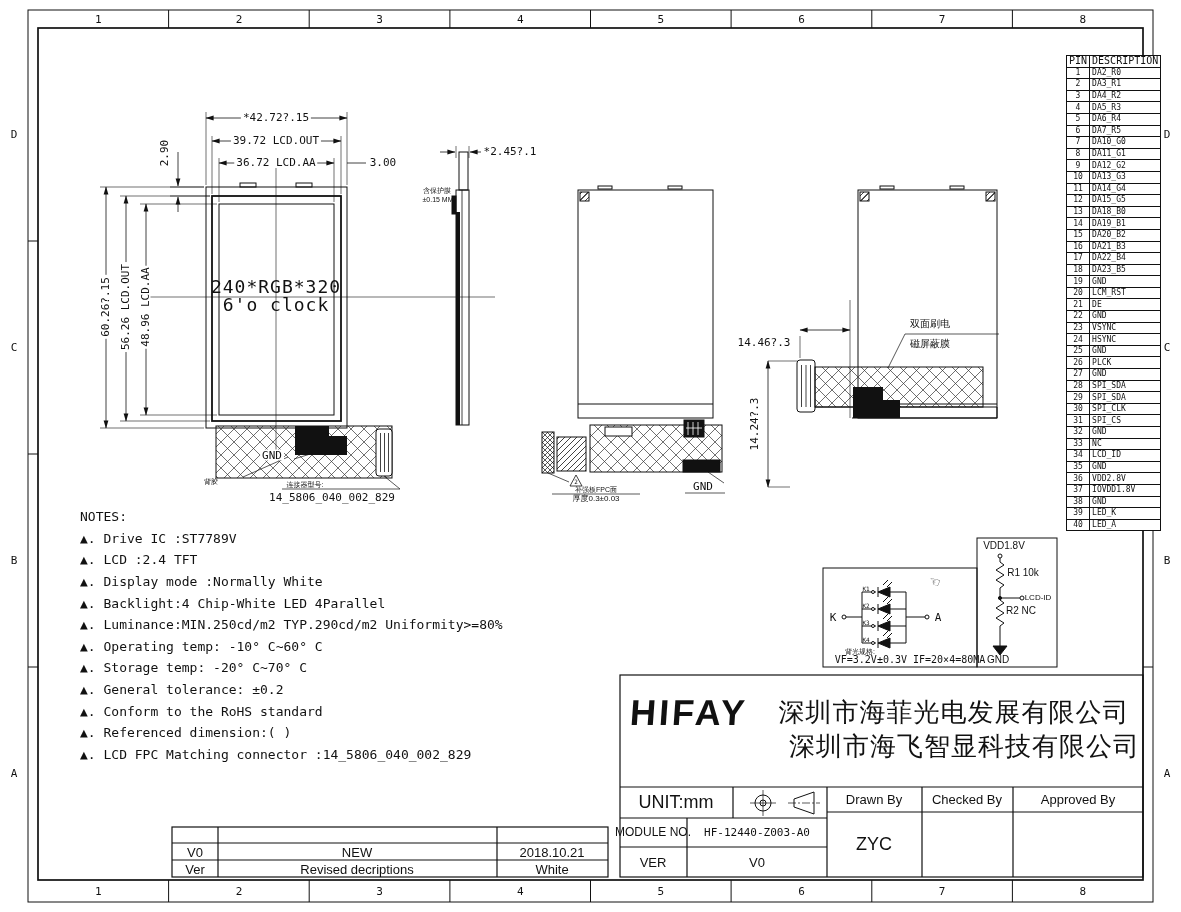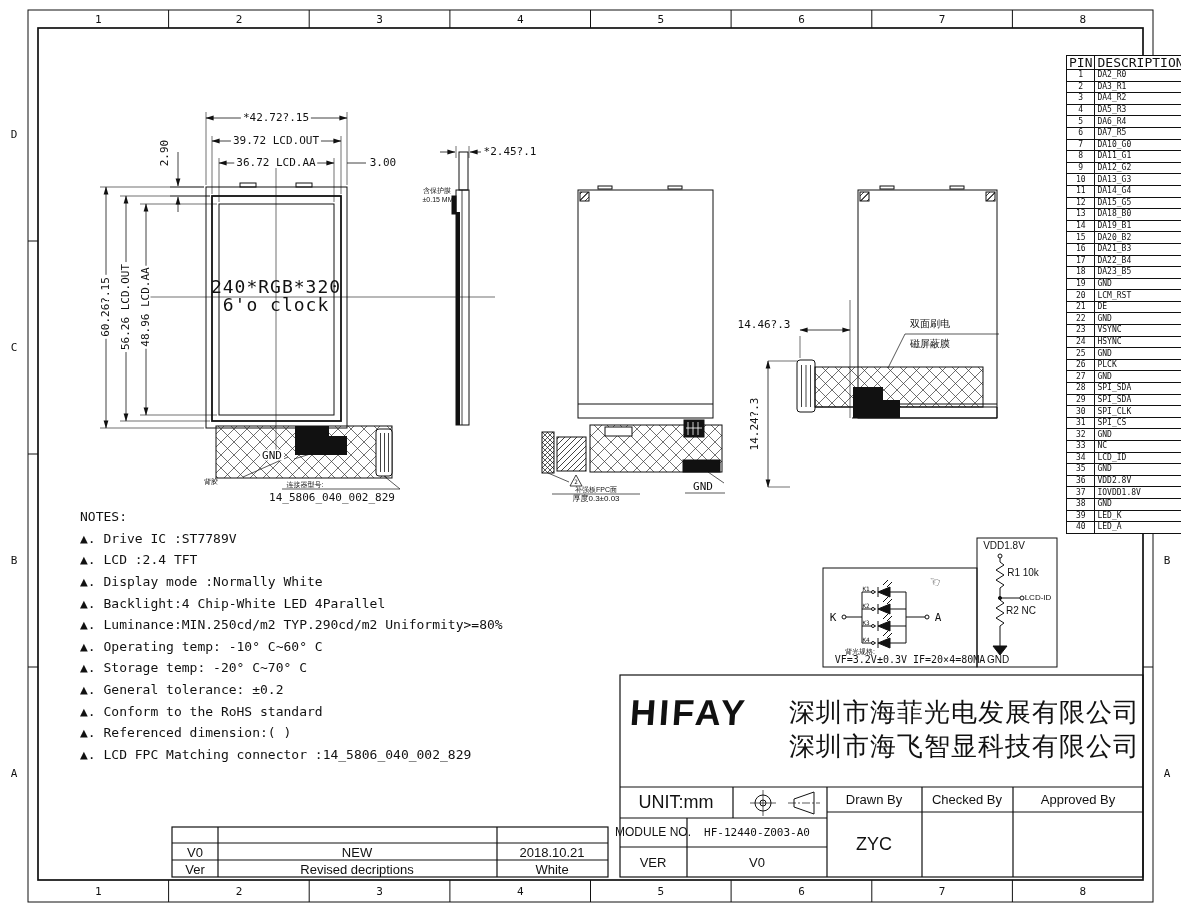--- a/index.html
+++ b/index.html
@@ -14,28 +14,28 @@
   .f6{font-size:6px}.f7{font-size:7px}.f8{font-size:8px}.f9{font-size:10px}
   .f11{font-size:11px}.f12{font-size:12px}.f13{font-size:13px}.f14{font-size:18px}
   .sans{font-family:"Liberation Sans",sans-serif}
   .zb{position:absolute;display:flex;font:11px "DejaVu Sans Mono",monospace}
   .zb>div{flex:1;display:flex;align-items:center;justify-content:center}
   .zb.v{flex-direction:column}
   #pintable{position:absolute;left:1066px;top:55px;border-collapse:collapse;
             font:8px "DejaVu Sans Mono",monospace;background:#fff}
   #pintable th,#pintable td{border:1px solid #111;padding:0 2px;height:11.6px;
             text-align:left;font-weight:normal;line-height:1}
-  #pintable th{font-size:13px}
+  #pintable th{font-size:10px}
   #pintable td:first-child{text-align:center;min-width:20px}
   #pintable td:last-child{min-width:44px}
   #notes{position:absolute;left:80px;top:506px;font:13px "DejaVu Sans Mono",monospace}
   #notes .nline{height:21.6px;display:flex;align-items:center}
   #logo{position:absolute;left:630px;top:692px;font:800 36px "Liberation Sans",sans-serif;
         letter-spacing:3px;transform:skewX(-4deg)}
-  .cjk1{position:absolute;left:768px;top:695px;width:372px;text-align:right;
+  .cjk1{position:absolute;left:768px;top:695px;width:372px;text-align:center;
         font:26px "Liberation Serif",serif;letter-spacing:1px}
   .cjk2{position:absolute;left:768px;top:729px;width:372px;text-align:right;
         font:26px "Liberation Serif",serif;letter-spacing:1px}
   .hand{position:absolute;left:930px;top:572px;font-size:16px;transform:rotate(18deg)}
 </style>
 </head>
 <body>
 
 <div id="sheet">
 
@@ -267,21 +267,21 @@
 
   <div class="t c bg f11" style="left:510px;top:151px">*2.45?.1</div>
   <div class="t c f7 sans" style="left:437px;top:190px">含保护膜</div>
   <div class="t c f7 sans" style="left:438px;top:199px">±0.15 MM</div>
 
   <div class="t c f11" style="left:703px;top:486px">GND</div>
   <div class="t c f6" style="left:576px;top:482px">2</div>
   <div class="t c f7 sans" style="left:596px;top:489px">补强板FPC面</div>
   <div class="t c f8 sans" style="left:596px;top:499px">厚度0.3±0.03</div>
 
-  <div class="t c bg f11" style="left:764px;top:324px">14.46?.3</div>
+  <div class="t c bg f11" style="left:764px;top:342px">14.46?.3</div>
   <div class="t r bg f11" style="left:754px;top:424px">14.24?.3</div>
   <div class="t c f9 sans" style="left:930px;top:324px">双面刷电</div>
   <div class="t c f9 sans" style="left:930px;top:344px">磁屏蔽膜</div>
 
   <table id="pintable">
     <thead>
       <tr>
         <th>PIN</th>
         <th>DESCRIPTION</th>
       </tr>

